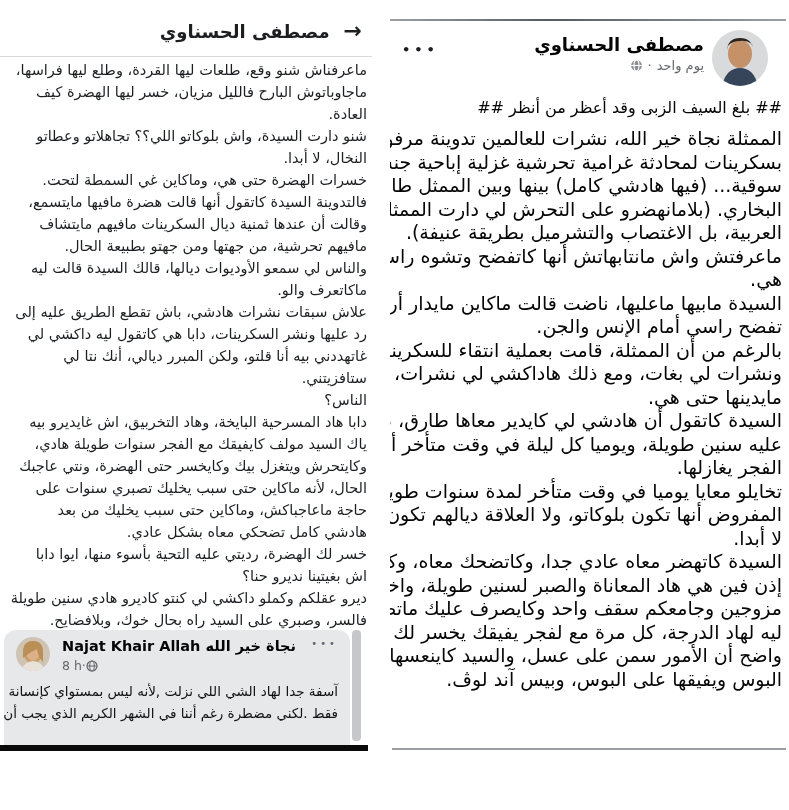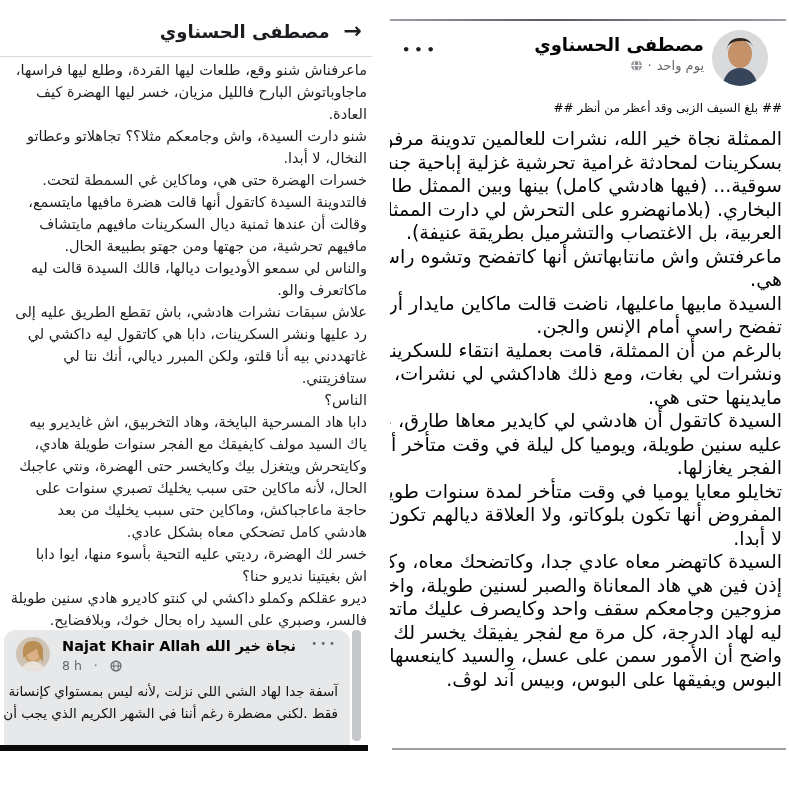--- a/index.html
+++ b/index.html
@@ -15,56 +15,56 @@
   .back-arrow{font-size:22px;font-weight:bold;color:#1c1e21;line-height:1;}
   .lp-title{font-size:18px;font-weight:bold;color:#1c1e21;}
   .lp-divider{position:absolute;top:56px;left:0;width:372px;height:1px;background:#d8dadd;}
   .lp-body{position:absolute;top:59px;right:0;width:372px;direction:rtl;text-align:right;padding-right:5px;box-sizing:border-box;}
   .lp-body .tline{white-space:nowrap;font-size:14.5px;line-height:22px;color:#1c1e21;overflow:visible;}
   
   .embedded-card{position:absolute;left:4px;top:630px;width:346px;height:116px;background:#e7e8ea;border-radius:12px 12px 0 0;overflow:hidden;}
   .card-header{position:relative;height:46px;direction:ltr;padding:7px 10px 0 12px;}
   .card-avatar{position:absolute;left:12px;top:7px;width:34px;height:34px;border-radius:50%;overflow:hidden;}
   .card-name{position:absolute;left:58px;top:8px;font-size:14.5px;font-weight:bold;color:#050505;white-space:nowrap;}
-  .card-meta{position:absolute;left:58px;top:28px;font-size:12.5px;color:#65676b;display:flex;align-items:center;gap:12px;}
+  .card-meta{position:absolute;left:58px;top:28px;font-size:12.5px;color:#65676b;display:flex;align-items:center;gap:0;}
   .card-more{position:absolute;right:12px;top:8px;font-size:10px;letter-spacing:3px;color:#606770;}
   .card-body{position:absolute;right:0;top:50px;width:346px;direction:rtl;text-align:right;padding-right:12px;box-sizing:border-box;}
   .card-body .tline{white-space:nowrap;font-size:13.5px;line-height:22px;color:#111;}
   .lp-scrollbar{position:absolute;left:352px;top:630px;width:9px;height:111px;background:#c5c7cb;border-radius:4px;}
   .lp-bottom-bar{position:absolute;left:0;top:745px;width:368px;height:6px;background:#0a0a0a;}
   
   .right-panel{position:absolute;left:390px;top:0;width:396px;height:760px;background:#fff;overflow:hidden;}
   .rp-top-divider{position:absolute;top:19px;left:0;width:396px;height:2px;background:linear-gradient(90deg,#9aa0a6,#565b61 40%,#9aa0a6);}
   .rp-header{position:absolute;top:28px;left:0;right:0;height:60px;}
   .rp-avatar{position:absolute;right:18px;top:2px;width:56px;height:56px;border-radius:50%;overflow:hidden;}
   .rp-namebox{position:absolute;right:82px;top:6px;text-align:right;direction:rtl;}
   .rp-author{font-size:18px;font-weight:bold;color:#050505;white-space:nowrap;}
   .rp-meta{margin-top:3px;font-size:13px;color:#65676b;display:flex;direction:rtl;align-items:center;gap:5px;justify-content:flex-start;}
   .rp-more{position:absolute;left:12px;top:14px;font-size:13px;letter-spacing:4px;color:#1c1e21;font-weight:bold;}
-  .rp-title{position:absolute;top:96px;right:0;width:396px;direction:rtl;text-align:right;padding-right:4px;box-sizing:border-box;font-size:12px;line-height:24px;color:#050505;white-space:nowrap;}
+  .rp-title{position:absolute;top:96px;right:0;width:396px;direction:rtl;text-align:right;padding-right:4px;box-sizing:border-box;font-size:16px;line-height:24px;color:#050505;white-space:nowrap;}
   .rp-body{position:absolute;top:127px;right:0;width:396px;direction:rtl;text-align:right;padding-right:4px;box-sizing:border-box;}
   .rp-body .tline{white-space:nowrap;font-size:19px;line-height:23.5px;color:#050505;}
   .rp-bottom-divider{position:absolute;top:748px;left:2px;width:394px;height:1.5px;background:#9b9ea3;}
   .globe-icon{display:inline-block;vertical-align:middle;}
 </style>
 </head>
 <body>
 
 <div class="left-panel">
   <div class="lp-header">
     <span class="back-arrow">→</span>
     <span class="lp-title">مصطفى الحسناوي</span>
   </div>
   <div class="lp-divider"></div>
 
   <div class="lp-body">
       <div class="tline">ماعرفناش شنو وقع، طلعات ليها القردة، وطلع ليها فراسها،</div>
       <div class="tline">ماجاوباتوش البارح فالليل مزيان، خسر ليها الهضرة كيف</div>
       <div class="tline">العادة.</div>
-      <div class="tline">شنو دارت السيدة، واش وجامعكم مثلا؟؟ تجاهلاتو وعطاتو</div>
+      <div class="tline">شنو دارت السيدة، واش بلوكاتو اللي؟؟ تجاهلاتو وعطاتو</div>
       <div class="tline">النخال، لا أبدا.</div>
       <div class="tline">خسرات الهضرة حتى هي، وماكاين غي السمطة لتحت.</div>
       <div class="tline">فالتدوينة السيدة كاتقول أنها قالت هضرة مافيها مايتسمع،</div>
       <div class="tline">وقالت أن عندها ثمنية ديال السكرينات مافيهم مايتشاف</div>
       <div class="tline">مافيهم تحرشية، من جهتها ومن جهتو بطبيعة الحال.</div>
       <div class="tline">والناس لي سمعو الأوديوات ديالها، قالك السيدة قالت ليه</div>
       <div class="tline">ماكاتعرف والو.</div>
       <div class="tline">علاش سبقات نشرات هادشي، باش تقطع الطريق عليه إلى</div>
       <div class="tline">رد عليها ونشر السكرينات، دابا هي كاتقول ليه داكشي لي</div>
       <div class="tline">غاتهددني بيه أنا قلتو، ولكن المبرر ديالي، أنك نتا لي</div>

